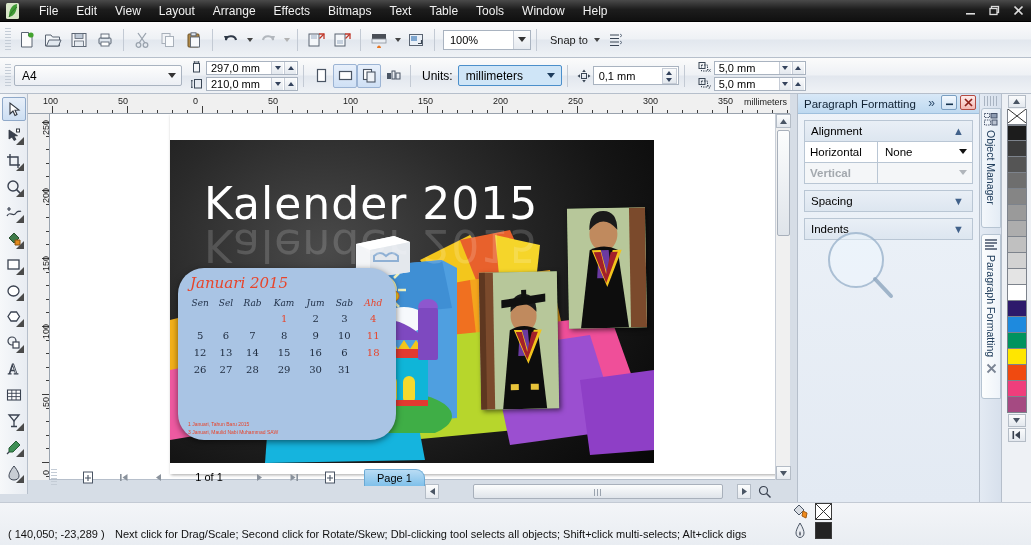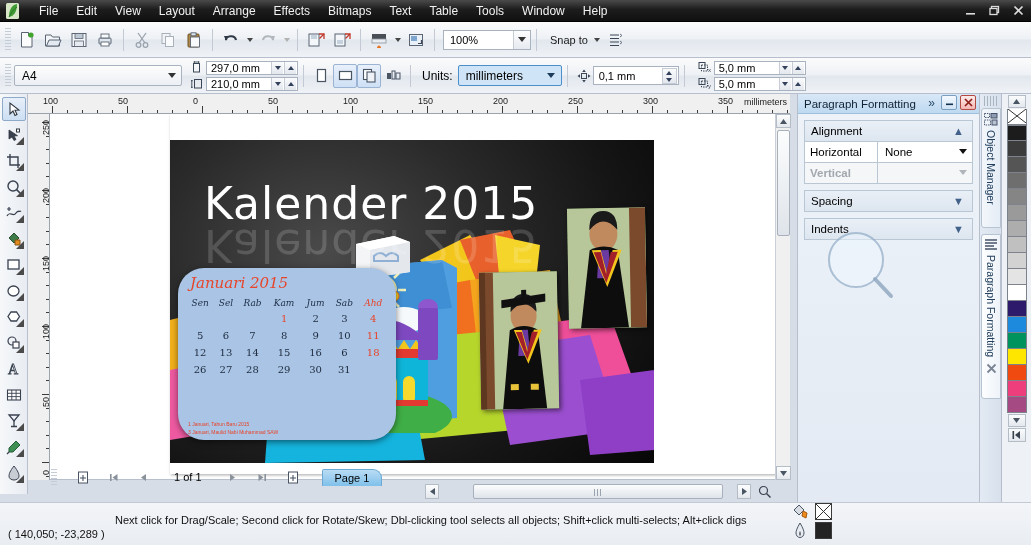--- a/index.html
+++ b/index.html
@@ -177,31 +177,31 @@
   .vscroll { position:absolute; left:775px; top:114px; width:15px; height:366px;
     background:#f0f0f0; border-left:1px solid #c9cfd8;}
   .hscroll-area { position:absolute; left:425px; top:484px; width:348px; height:17px; }
   .sb-thumb { position:absolute; background:linear-gradient(180deg,#fcfdfd,#dfe4ea);
     border:1px solid #a8b0bb; border-radius:2px; }
   .sb-arrow { position:absolute; background:linear-gradient(180deg,#fcfdfd,#e4e8ee);
     border:1px solid #b4bcc6; display:flex; align-items:center; justify-content:center; }
 
   
   .pagenav { position:absolute; left:50px; top:468px; width:375px; height:18px;
-    display:flex; align-items:center; gap:16px; font-size:11px; }
+    display:flex; align-items:center; gap:16px; font-size:11px;justify-content:space-between; }
   .navbtn { width:14px; height:14px; display:flex; align-items:center; justify-content:center; cursor:default; }
   .pagetab {
     height:17px; padding:0 12px; display:flex; align-items:center; font-size:11px;
     background:linear-gradient(180deg,#b9dcf4,#7fc0ea);
     border:1px solid #6aa9d4; border-bottom:none; border-radius:2px 9px 0 0; margin-left:6px;
   }
   .statusbar { position:absolute; left:0; top:502px; width:1031px; height:43px;
     background:linear-gradient(180deg,#f3f5f8,#e9edf2); border-top:1px solid #c3cad4; }
   .coords { position:absolute; left:8px; top:25px; font-size:11px; color:#111; }
-  .hint { position:absolute; left:115px; top:11px; font-size:11px; color:#111; }
+  .hint { position:absolute; left:115px; top:25px; font-size:11px; color:#111; }
 
   
   .docker { position:absolute; left:797px; top:94px; width:182px; height:408px;
     background:linear-gradient(180deg,#eef3f9,#e3eaf3); border-left:1px solid #b6bfcb; }
   .docker-head { height:20px; display:flex; align-items:center; padding-left:6px;
     background:linear-gradient(180deg,#d8e8f7,#bed9f0); border-bottom:1px solid #9fc0dd; position:relative;}
   .docker-title { font-size:11.5px; color:#123; }
   .dh-btns { position:absolute; right:3px; top:1px; display:flex; gap:3px; align-items:center; }
   .dh-chev { font-size:12px; color:#2a4a6a; margin-right:3px; }
   .dh-sq { width:16px; height:15px; border:1px solid #7a9ec0; border-radius:2px;

